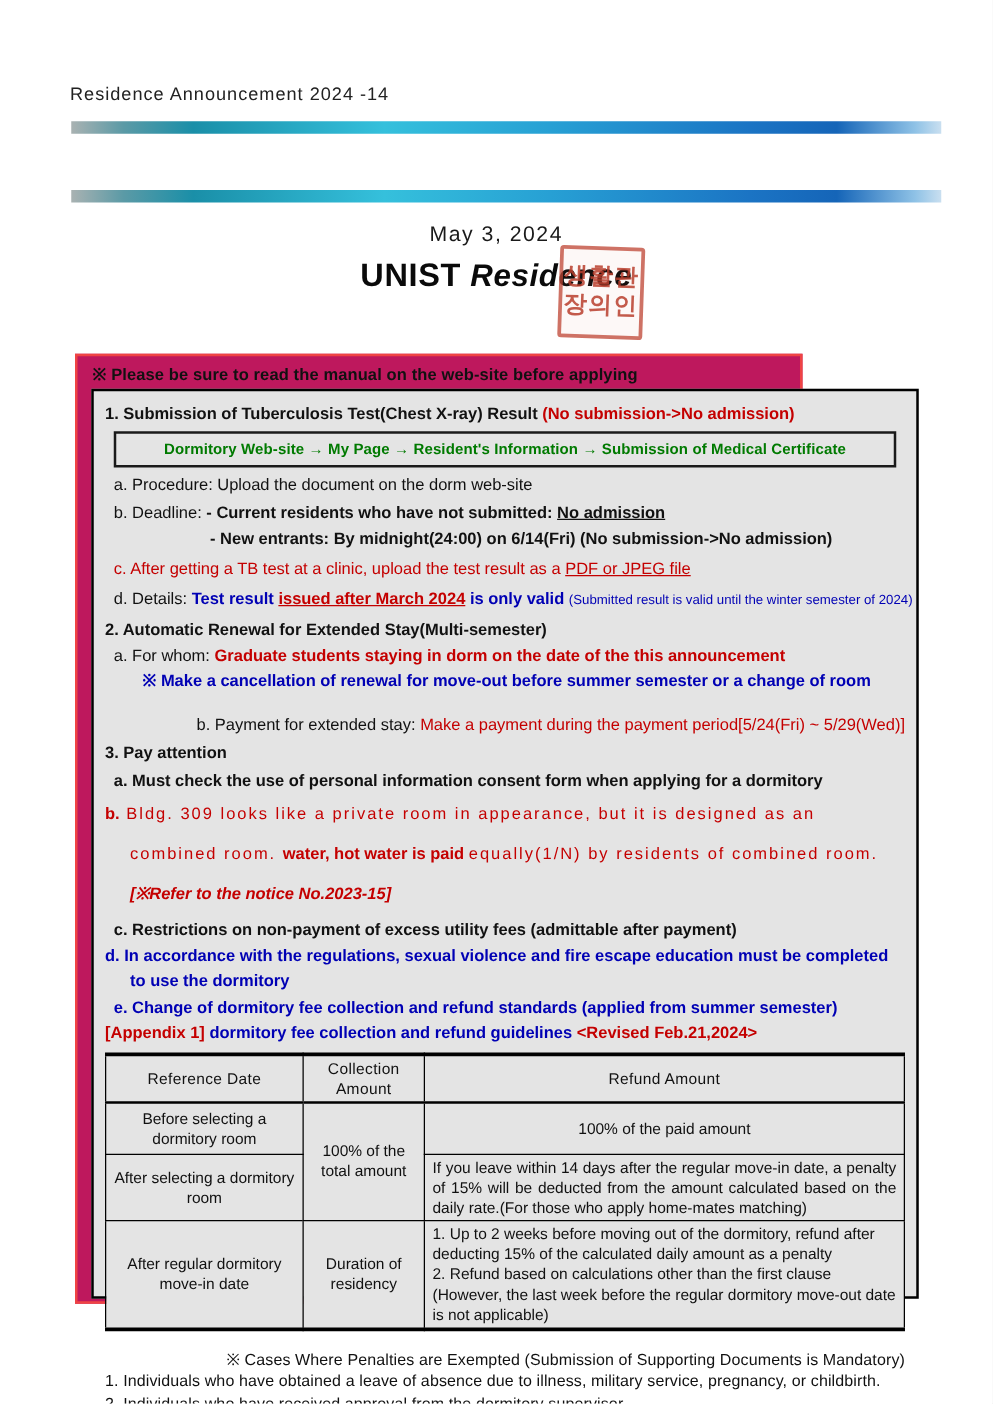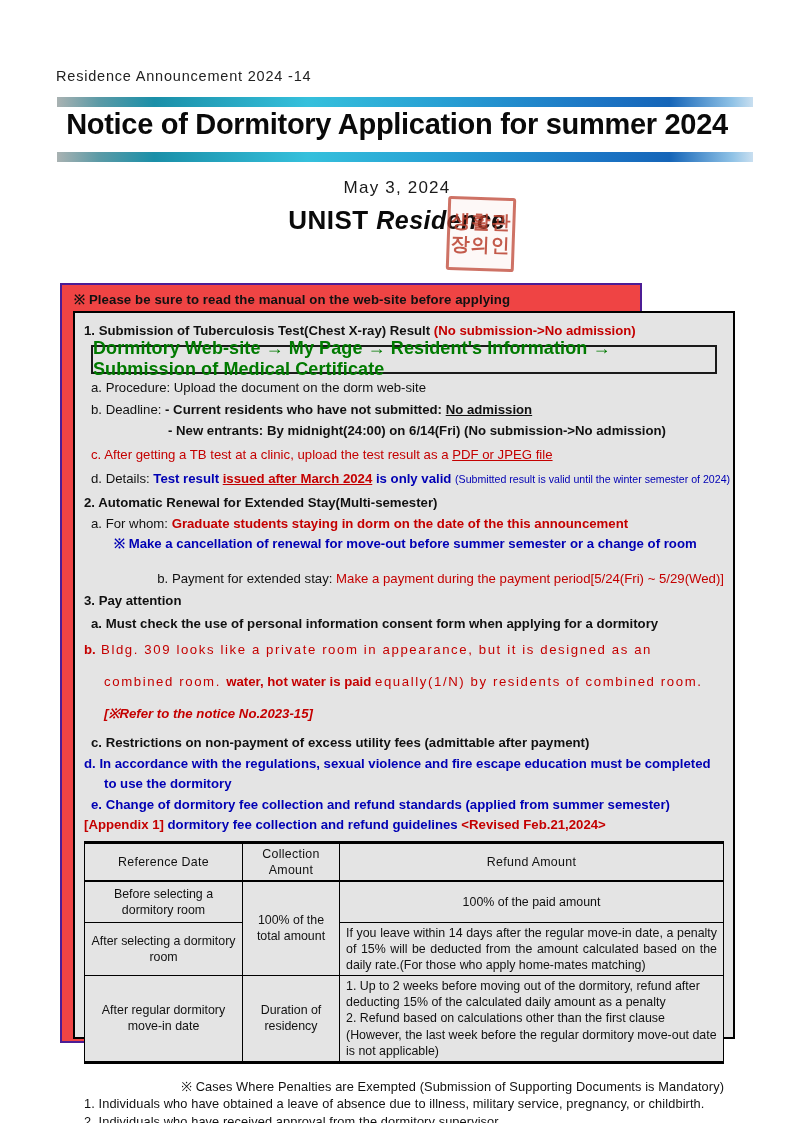--- a/index.html
+++ b/index.html
@@ -18,38 +18,38 @@
   .org-line{position:absolute;left:0;top:205px;width:794px;text-align:center;color:#0a0a0a;}
   .org-bold{font-size:26px;font-weight:800;letter-spacing:.5px;}
   .org-rest{font-size:25px;font-weight:600;letter-spacing:.5px;font-style:italic;}
   .stamp{position:absolute;left:447px;top:197px;width:62px;height:68px;
          border:3px solid rgba(191,70,52,.75);border-radius:3px;transform:rotate(2deg);
          color:rgba(185,62,45,.85);display:flex;flex-direction:column;align-items:center;justify-content:center;
          font-size:19px;font-weight:700;line-height:1.2;letter-spacing:1px;background:rgba(220,120,100,.05);}
 
   
   .outer-box{position:absolute;left:60px;top:283px;width:582px;height:760px;
-             border:2px solid #4c1d95;background:#ef4444;box-sizing:border-box;}
+             border:2px solid #ef4444;background:#be185d;box-sizing:border-box;}
   .manual-line{font-size:13.2px;font-weight:700;padding:5px 0 3px 12px;letter-spacing:.1px;}
   .inner-box{margin:0 11px;border:2px solid #000;background:#e4e4e4;
              padding:6px 9px 4px 9px;box-sizing:border-box;width:662px;height:728px;}
 
   
   .ln{font-size:13.2px;line-height:20.5px;white-space:nowrap;}
   .wrap{white-space:normal;}
   .b{font-weight:700;} .i{font-style:italic;}
   .red{color:#c40000;} .blue{color:#0000b4;}
   .u{text-decoration:underline;}
   .small{font-size:10.6px;}
   .sp{letter-spacing:1.6px;font-weight:500;}
   .ind1{padding-left:7px;} .ind2{padding-left:16px;} .ind3{padding-left:84px;} .ind4{padding-left:30px;}
 
   .green-box{border:2px solid #1a1a1a;margin:3px 7px 4px 7px;height:25px;
              display:flex;align-items:center;justify-content:center;
-             font-size:18px;font-weight:700;color:#007a00;letter-spacing:.1px;}
+             font-size:12px;font-weight:700;color:#007a00;letter-spacing:.1px;}
 
   .hang{padding-left:20px;text-indent:-20px;white-space:normal;}
 
   
   table.refund{border-collapse:collapse;width:100%;margin-top:5px;
                border-top:3px solid #000;border-bottom:3px solid #000;
                font-size:12.4px;color:#111;}
   table.refund th, table.refund td{border:1.6px solid #000;font-weight:400;
                padding:2px 6px;line-height:1.3;background:#e4e4e4;}
   table.refund tr.hdr th{border-bottom:2.6px solid #000;height:32px;text-align:center;letter-spacing:.3px;}
@@ -61,21 +61,20 @@
   .foot-ln{font-size:12.8px;line-height:17.5px;white-space:nowrap;letter-spacing:.1px;}
   .mt2{margin-top:2px;} .mt3{margin-top:3px;} .mt4{margin-top:4px;} .mt6{margin-top:14px;text-align:right;}
 </style>
 </head>
 <body>
 
 <div class="page">
 
   <div class="doc-no">Residence Announcement 2024 -14</div>
   <div class="bar bar1"></div>
-  <div class="main-title">Notice of Dormitory Application for summer 2024</div>
   <div class="bar bar2"></div>
   <div class="date-line">May 3, 2024</div>
   <div class="org-line">
     <span class="org-bold">UNIST</span><span class="org-rest"> Residence</span>
   </div>
   <div class="stamp">
     <span>생활관</span>
     <span>장의인</span>
   </div>
 

